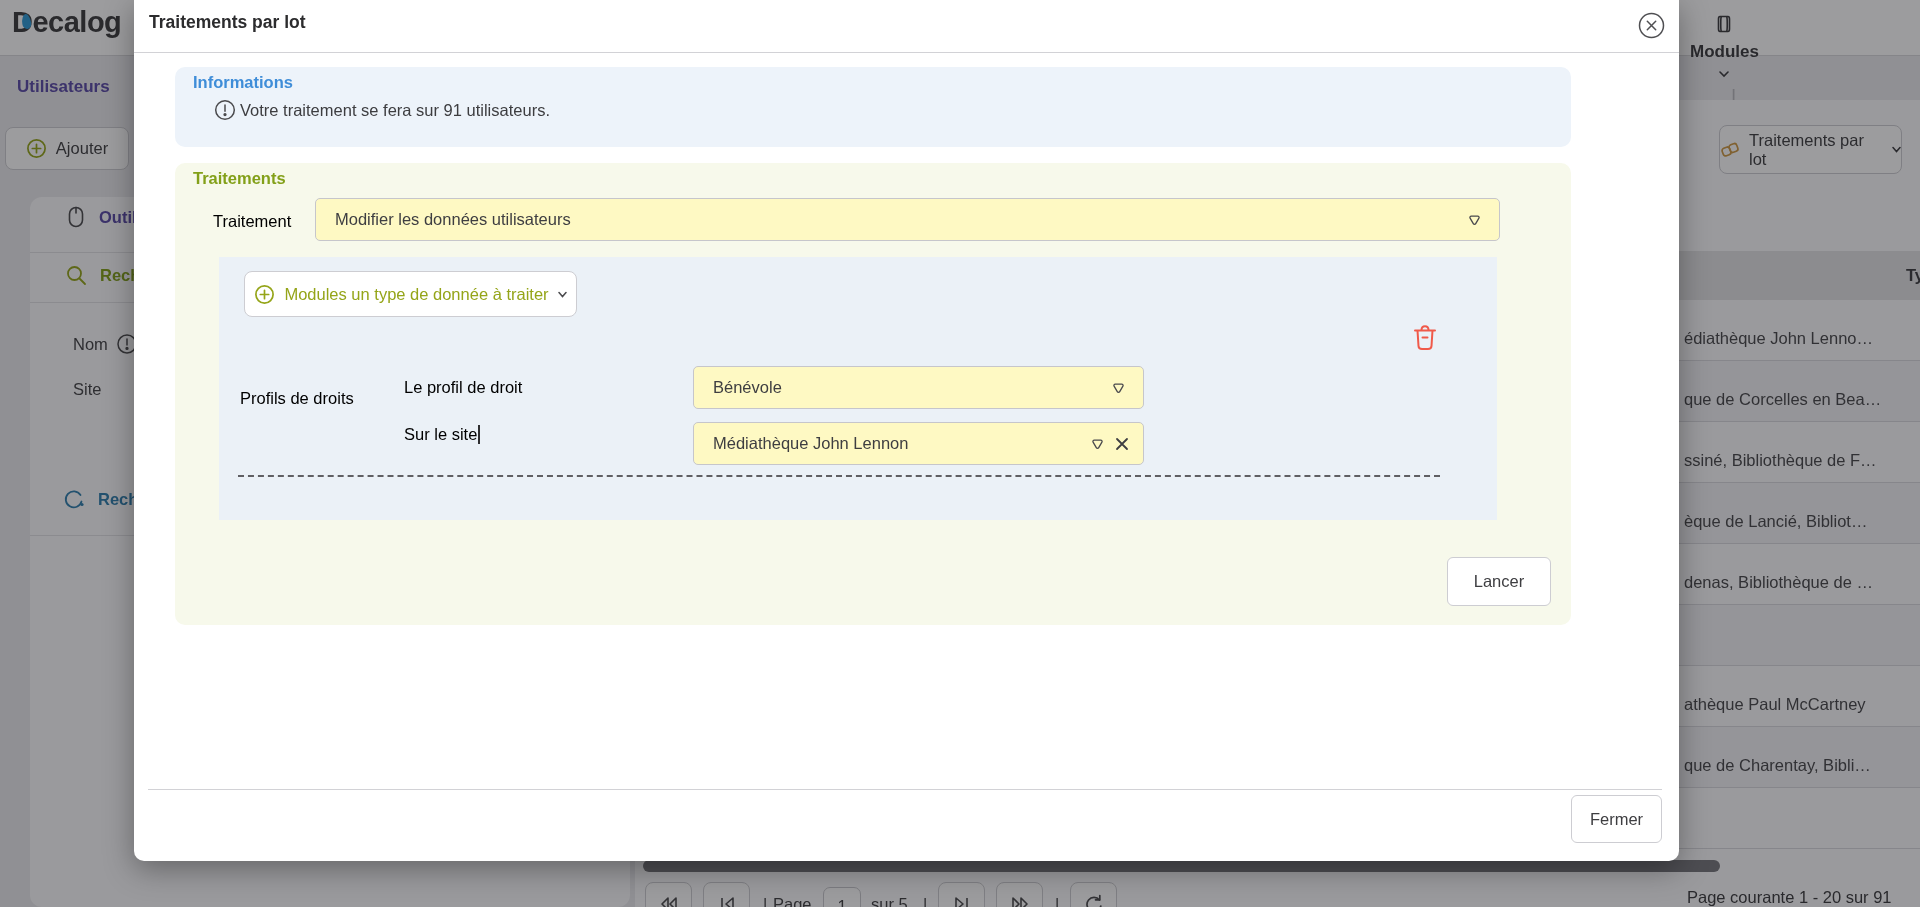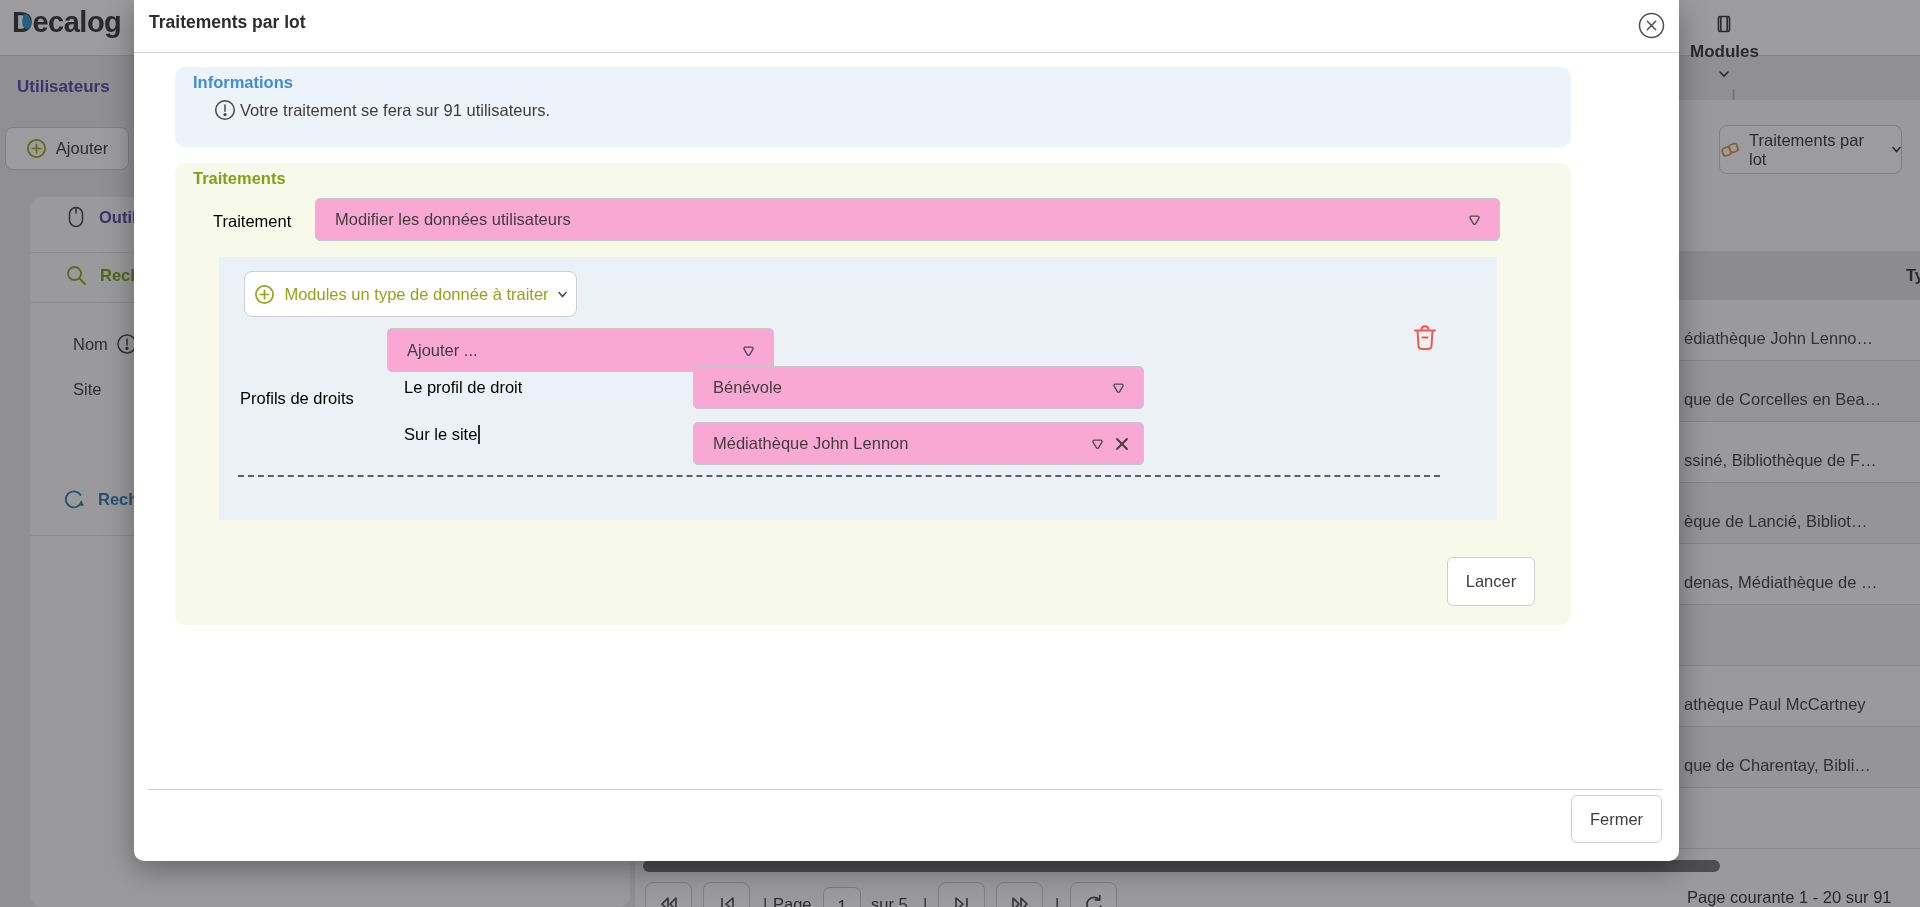--- a/index.html
+++ b/index.html
@@ -42,21 +42,21 @@
   .modal{left:134px;top:0;width:1545px;height:861px;background:#ffffff;z-index:10;
          border-radius:0 0 10px 10px;box-shadow:0 8px 30px rgba(0,0,0,0.35);}
   .modal-title{left:15px;top:12px;font-size:17.5px;font-weight:700;color:#2c2c2e;}
   .modal-hdiv{left:0;top:52px;width:1545px;height:1px;background:#d2d2d6;}
   .info-box{left:41px;top:67px;width:1396px;height:80px;background:#edf3fa;border-radius:10px;}
   .sec-title-blue{left:18px;top:6px;font-size:16.5px;font-weight:700;color:#3f8dd8;}
   .info-msg{left:65px;top:34px;font-size:16.5px;color:#3d3d40;}
   .green-box{left:41px;top:163px;width:1396px;height:462px;background:#f7f9eb;border-radius:10px;}
   .sec-title-green{left:18px;top:6px;font-size:16.5px;font-weight:700;color:#83a019;}
   .field-label{font-size:16.5px;color:#000000;white-space:nowrap;}
-  .select{background:#f9a8d4;border:1px solid #c6c6cb;border-radius:5px;box-sizing:border-box;
+  .select{background:#fef9c3;border:1px solid #c6c6cb;border-radius:5px;box-sizing:border-box;
           display:flex;align-items:center;}
   .select-value{font-size:16.5px;color:#3e3e41;margin-left:19px;white-space:nowrap;flex:1;}
   .panel{left:44px;top:94px;width:1278px;height:263px;background:#ebf1f7;}
   .add-type-btn{left:25px;top:14px;width:333px;height:46px;border-radius:8px;}
   .olive-label{font-size:16.5px;color:#95a519;white-space:nowrap;}
   .dashed{left:19px;top:218px;width:1202px;height:0;border-top:2px dashed #5f5f63;}
   .text-caret{display:inline-block;width:1.5px;height:19px;background:#2e2e30;vertical-align:-4px;margin-left:1px;}
   .modal-footer-div{left:14px;top:789px;width:1514px;height:1px;background:#d2d2d6;}
   .action-btn{border-radius:6px;}
   svg{display:block;}
@@ -176,21 +176,21 @@
     <div class="abs trow" style="left:0px;top:261px;width:1285px;height:61px;background:#f3f3f6;">
       <span class="abs trow-label" style="left:1049px;top:21px;">que de Corcelles en Bea…</span>
       </div>
     <div class="abs trow" style="left:0px;top:322px;width:1285px;height:61px;">
       <span class="abs trow-label" style="left:1049px;top:21px;">ssiné, Bibliothèque de F…</span>
       </div>
     <div class="abs trow" style="left:0px;top:383px;width:1285px;height:61px;background:#f3f3f6;">
       <span class="abs trow-label" style="left:1049px;top:21px;">èque de Lancié, Bibliot…</span>
       </div>
     <div class="abs trow" style="left:0px;top:444px;width:1285px;height:61px;">
-      <span class="abs trow-label" style="left:1049px;top:21px;">denas, Médiathèque de …</span>
+      <span class="abs trow-label" style="left:1049px;top:21px;">denas, Bibliothèque de …</span>
       </div>
     <div class="abs trow" style="left:0px;top:505px;width:1285px;height:61px;background:#f3f3f6;">
       <span class="abs trow-label" style="left:1049px;top:21px;"></span>
       </div>
     <div class="abs trow" style="left:0px;top:566px;width:1285px;height:61px;">
       <span class="abs trow-label" style="left:1049px;top:21px;">athèque Paul McCartney</span>
       </div>
     <div class="abs trow" style="left:0px;top:627px;width:1285px;height:61px;background:#f3f3f6;">
       <span class="abs trow-label" style="left:1049px;top:21px;">que de Charentay, Bibli…</span>
       </div>
@@ -287,28 +287,20 @@
           </svg>
         </span>
         <span class="olive-label">Modules un type de donnée à traiter</span>
         <span>
           <svg width="9" height="7" viewBox="0 0 9 7">
               <path d="M1 1.5 L4.5 5.5 L8 1.5" fill="none" stroke="#4a4a4d" stroke-width="1.5" stroke-linecap="round"></path>
             </svg>
         </span>
       </div>
 
-      <div class="abs select" style="left:168px;top:71px;width:387px;height:44px;">
-        <span class="select-value">Ajouter ...</span>
-        <span style="margin-right:17px;">
-          <svg width="15" height="15" viewBox="0 0 16 16" fill="none" stroke="#4a4a4d" stroke-width="1.4" stroke-linejoin="round">
-            <path d="M4.6 4.3 H11.4 C12.6 4.3 13.3 5.5 12.7 6.5 L9.3 12.4 C8.7 13.4 7.3 13.4 6.7 12.4 L3.3 6.5 C2.7 5.5 3.4 4.3 4.6 4.3 Z"></path>
-          </svg>
-        </span>
-      </div>
 
       <div class="abs" style="left:1193px;top:66px;">
         <svg width="26" height="29" viewBox="0 0 26 29" fill="none" stroke="#f05a4a" stroke-width="2">
           <path d="M3 7.5 H23" stroke-linecap="round"></path>
           <path d="M9.5 7 C9.5 4.5 10.5 3.2 13 3.2 C15.5 3.2 16.5 4.5 16.5 7"></path>
           <path d="M5.5 7.5 L6.5 23 C6.6 25 8 26 10 26 H16 C18 26 19.4 25 19.5 23 L20.5 7.5"></path>
           <path d="M10.5 14.5 H15.5" stroke-linecap="round"></path>
         </svg>
       </div>
 
@@ -335,21 +327,21 @@
         <span style="margin-right:14px;">
           <svg width="14" height="14" viewBox="0 0 14 14">
               <path d="M2 2 L12 12 M12 2 L2 12" stroke="#3e3e41" stroke-width="1.8" stroke-linecap="round"></path>
             </svg>
         </span>
       </div>
 
       <div class="abs dashed"></div>
     </div>
 
-    <div class="abs btn action-btn" style="left:1272px;top:394px;width:88px;height:49px;">
+    <div class="abs btn action-btn" style="left:1272px;top:394px;width:104px;height:49px;">
       <span class="btn-label">Lancer</span>
     </div>
   </div>
 
   <div class="abs modal-footer-div"></div>
   <div class="abs btn action-btn" style="left:1437px;top:795px;width:91px;height:48px;">
     <span class="btn-label">Fermer</span>
   </div>
 </div>
 

